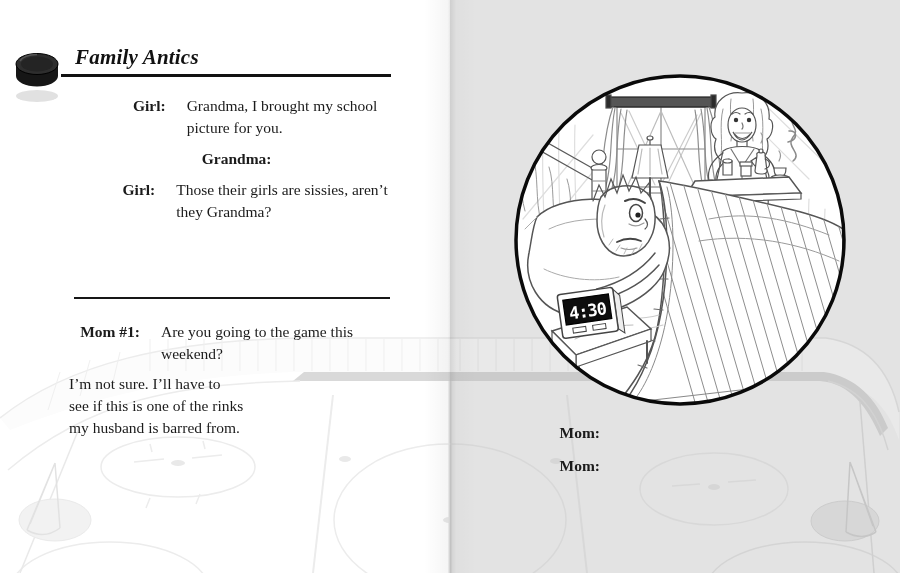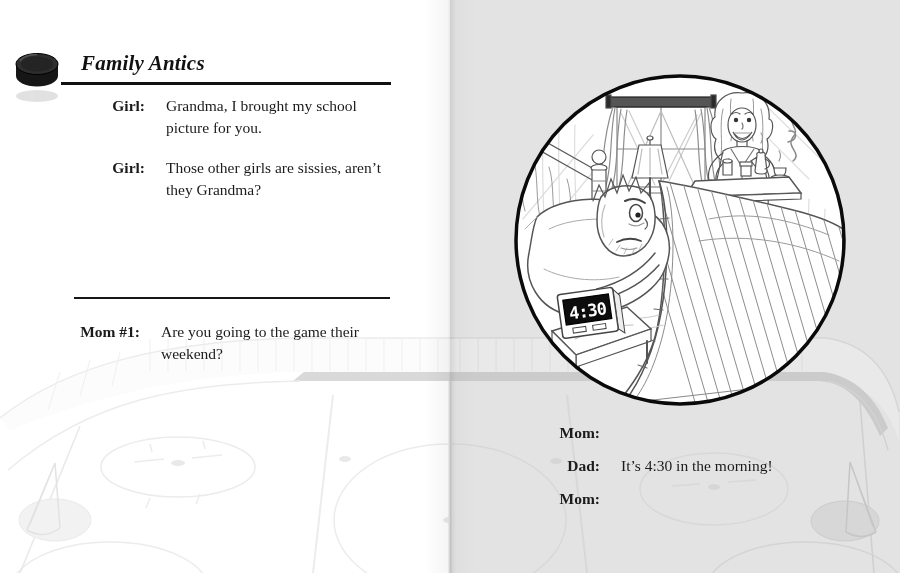--- a/index.html
+++ b/index.html
@@ -18,36 +18,36 @@
   .gutter-shadow {
     position:absolute; left:424px; top:0; width:52px; height:573px; pointer-events:none;
     background:linear-gradient(90deg, rgba(0,0,0,0) 0%, rgba(0,0,0,0.04) 46%, rgba(0,0,0,0.09) 50%, rgba(0,0,0,0.02) 62%, rgba(0,0,0,0) 100%);
   }
 
   
   .header { position:absolute; left:12px; top:44px; width:390px; }
   .puck   { position:absolute; left:0; top:4px; }
   .title-box { position:absolute; left:49px; top:0; width:330px; }
   .section-title {
-    margin:6px; padding-left:14px;
+    margin:0; padding-left:14px;
     font-size:21px; font-weight:bold; font-style:italic; color:#111;
     letter-spacing:0.2px; line-height:26px;
   }
   .title-rule { margin-top:4px; width:330px; height:3px; background:#111; }
 
   
   .dlg { position:absolute; color:#1b1b1b; font-size:15.5px; line-height:22px; }
   .dlg-row { display:flex; }
   .spk { flex:none; text-align:right; font-weight:bold; }
   .txt { margin-left:21px; white-space:pre-line; }
 
   .block1 { left:53px; top:95px;  width:345px; }
   .block2 { left:48px; top:321px; width:345px; }
   .block1 .spk, .block2 .spk { width:92px; }
-  .block1 .dlg-row { margin-bottom:9px; }
+  .block1 .dlg-row { margin-bottom:9px;justify-content:center; }
   .block2 .dlg-row { margin-bottom:8px; }
 
   .divider { position:absolute; left:74px; top:297px; width:316px; height:2px; background:#161616; }
 
   .block3 { left:450px; top:422px; width:430px; }
   .block3 .spk { width:150px;padding-left:29px; }
   .block3 .dlg-row { margin-bottom:11px; }
 
   svg.illus { position:absolute; left:509px; top:69px; }
 </style>
@@ -267,46 +267,46 @@
     </div>
   </div>
 
   <div class="dlg block1">
     <div class="dlg-row">
       <div class="spk">Girl:</div>
       <div class="txt">Grandma, I brought my school
 picture for you.</div>
     </div>
     <div class="dlg-row">
+      <div class="spk">Grandma:</div>
     </div>
     <div class="dlg-row">
       <div class="spk">Girl:</div>
-      <div class="txt">Those other girls are sissies, aren’t
+      <div class="txt">Those their girls are sissies, aren’t
 they Grandma?</div>
     </div>
   </div>
 
   <div class="divider"></div>
 
   <div class="dlg block2">
     <div class="dlg-row">
       <div class="spk">Mom #1:</div>
-      <div class="txt">Are you going to the game their
+      <div class="txt">Are you going to the game this
 weekend?</div>
     </div>
     <div class="dlg-row">
+      <div class="txt">I’m not sure. I’ll have to
+see if this is one of the rinks
+my husband is barred from.</div>
     </div>
   </div>
 
   <div class="dlg block3">
     <div class="dlg-row">
       <div class="spk">Mom:</div>
     </div>
     <div class="dlg-row">
-      <div class="spk">Dad:</div>
-      <div class="txt">It’s 4:30 in the morning!</div>
-    </div>
-    <div class="dlg-row">
       <div class="spk">Mom:</div>
     </div>
   </div>
 
 </div>
 
 </body></html>

